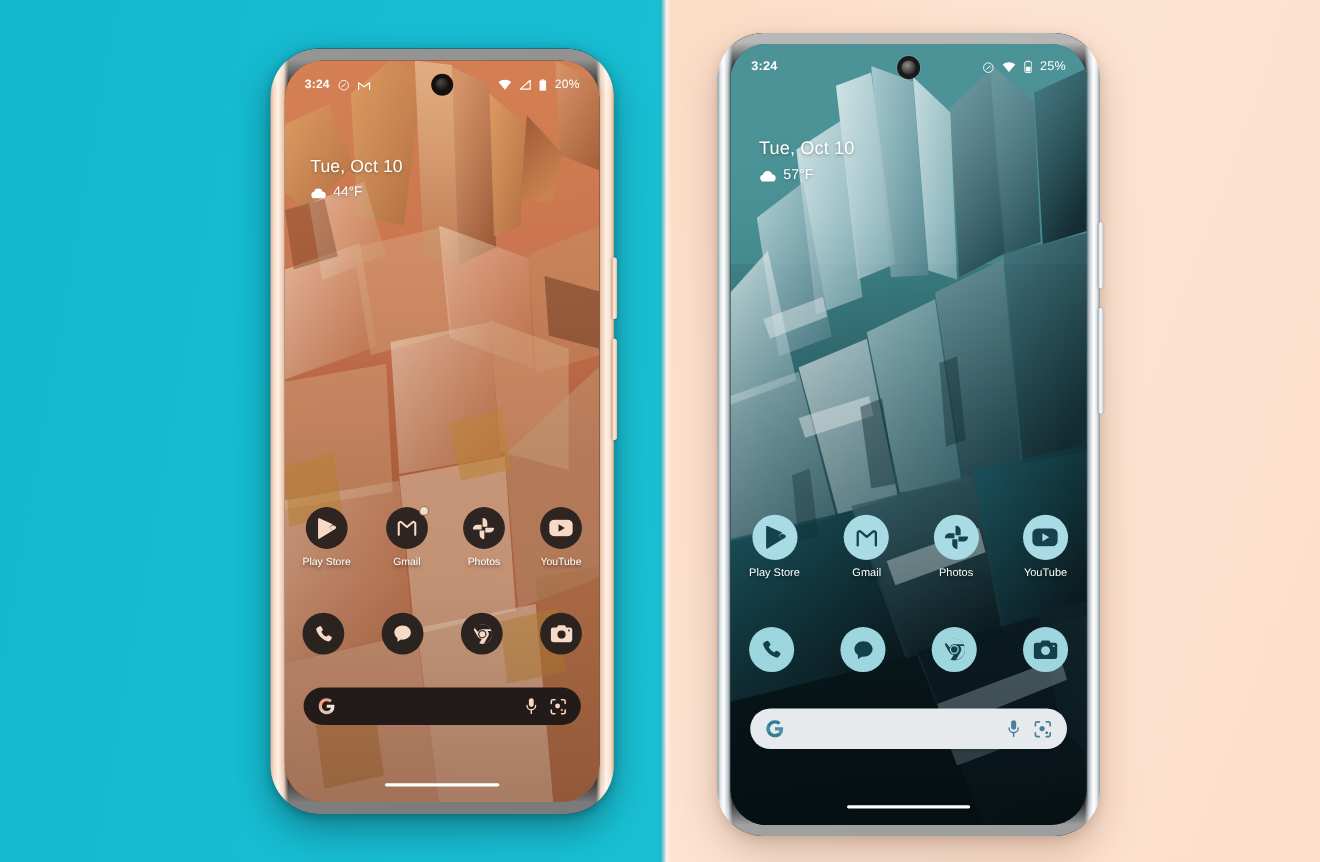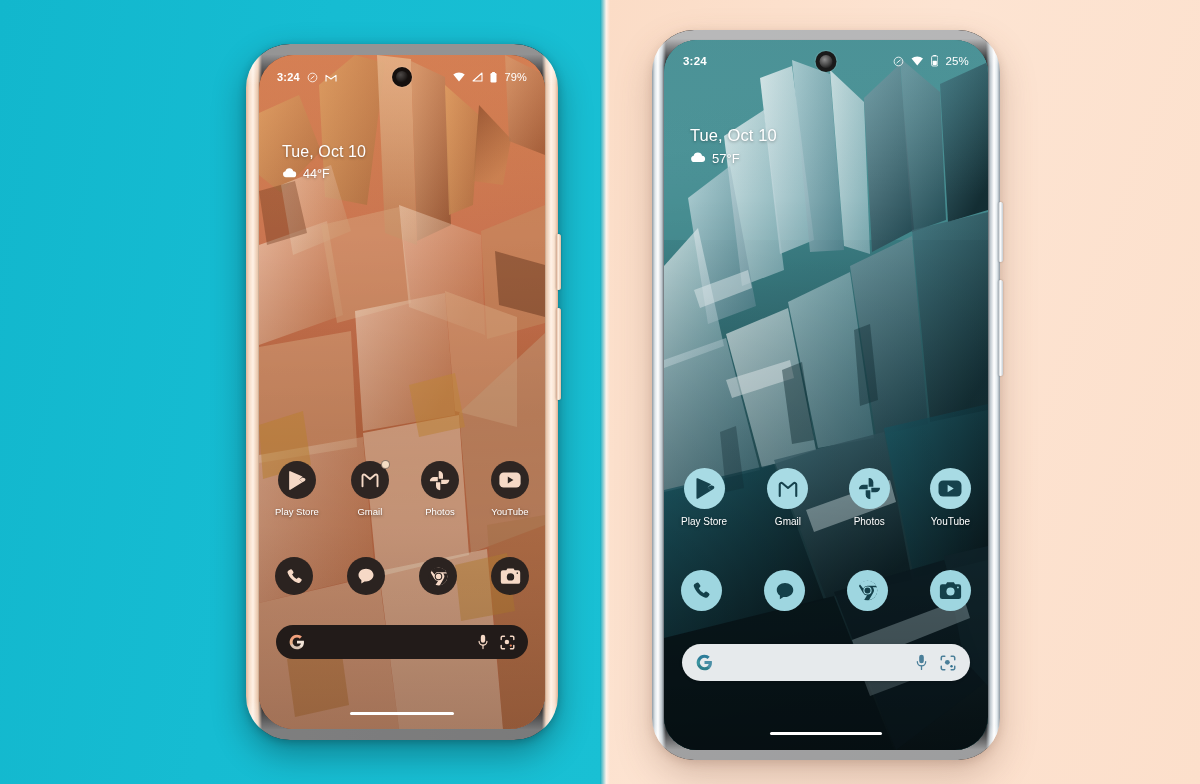--- a/index.html
+++ b/index.html
@@ -124,21 +124,21 @@
   }
   .sb-left, .sb-right { display:flex; align-items:center; gap:7px; }
   .sb-time { font-weight:600; }
   .sb-batt { font-weight:500; }
 
   .punchhole { position:absolute; border-radius:50%; }
   .punchhole .lens { position:absolute; inset:18%; border-radius:50%; }
 
   .clock-widget { position:absolute; color:#fff; }
   .cw-date { font-weight:500; letter-spacing:.1px; text-shadow:0 1px 3px rgba(0,0,0,.35); }
-  .cw-weather { display:flex; align-items:flex-start; gap:6px; margin-top:6px;
+  .cw-weather { display:flex; align-items:flex-end; gap:6px; margin-top:6px;
                 text-shadow:0 1px 3px rgba(0,0,0,.35); }
 
   .app-row { position:absolute; display:flex; justify-content:space-between; }
   .app { display:flex; flex-direction:column; align-items:center; position:relative; }
   .app-icon { border-radius:50%; display:flex; align-items:center; justify-content:center; position:relative; }
   .app-label { color:#fff; margin-top:7px; text-shadow:0 1px 3px rgba(0,0,0,.5); white-space:nowrap; }
   .badge { position:absolute; border-radius:50%; }
 
   .dock-row { position:absolute; display:flex; justify-content:space-between; }
   .dock-icon { border-radius:50%; display:flex; align-items:center; justify-content:center; }
@@ -288,21 +288,21 @@
           <svg width="11" height="10" viewBox="0 0 22 20">
               <path d="M20 2 2 18h18Z" fill="none" stroke="#fff" stroke-width="2.1" stroke-linejoin="round"></path>
             </svg>
         </span>
         <span>
           <svg width="7" height="11" viewBox="0 0 14 22">
               <rect x="4" y="0" width="6" height="2" rx="1" fill="#fff"></rect>
               <rect x="1" y="2" width="12" height="19" rx="2.4" fill="#fff"></rect>
             </svg>
         </span>
-        <span class="sb-batt">79%</span>
+        <span class="sb-batt">20%</span>
       </div>
     </div>
 
     <div class="punchhole">
         <div class="lens"></div>
       </div>
 
     <div class="clock-widget">
       <div class="cw-date">Tue, Oct 10</div>
       <div class="cw-weather">

